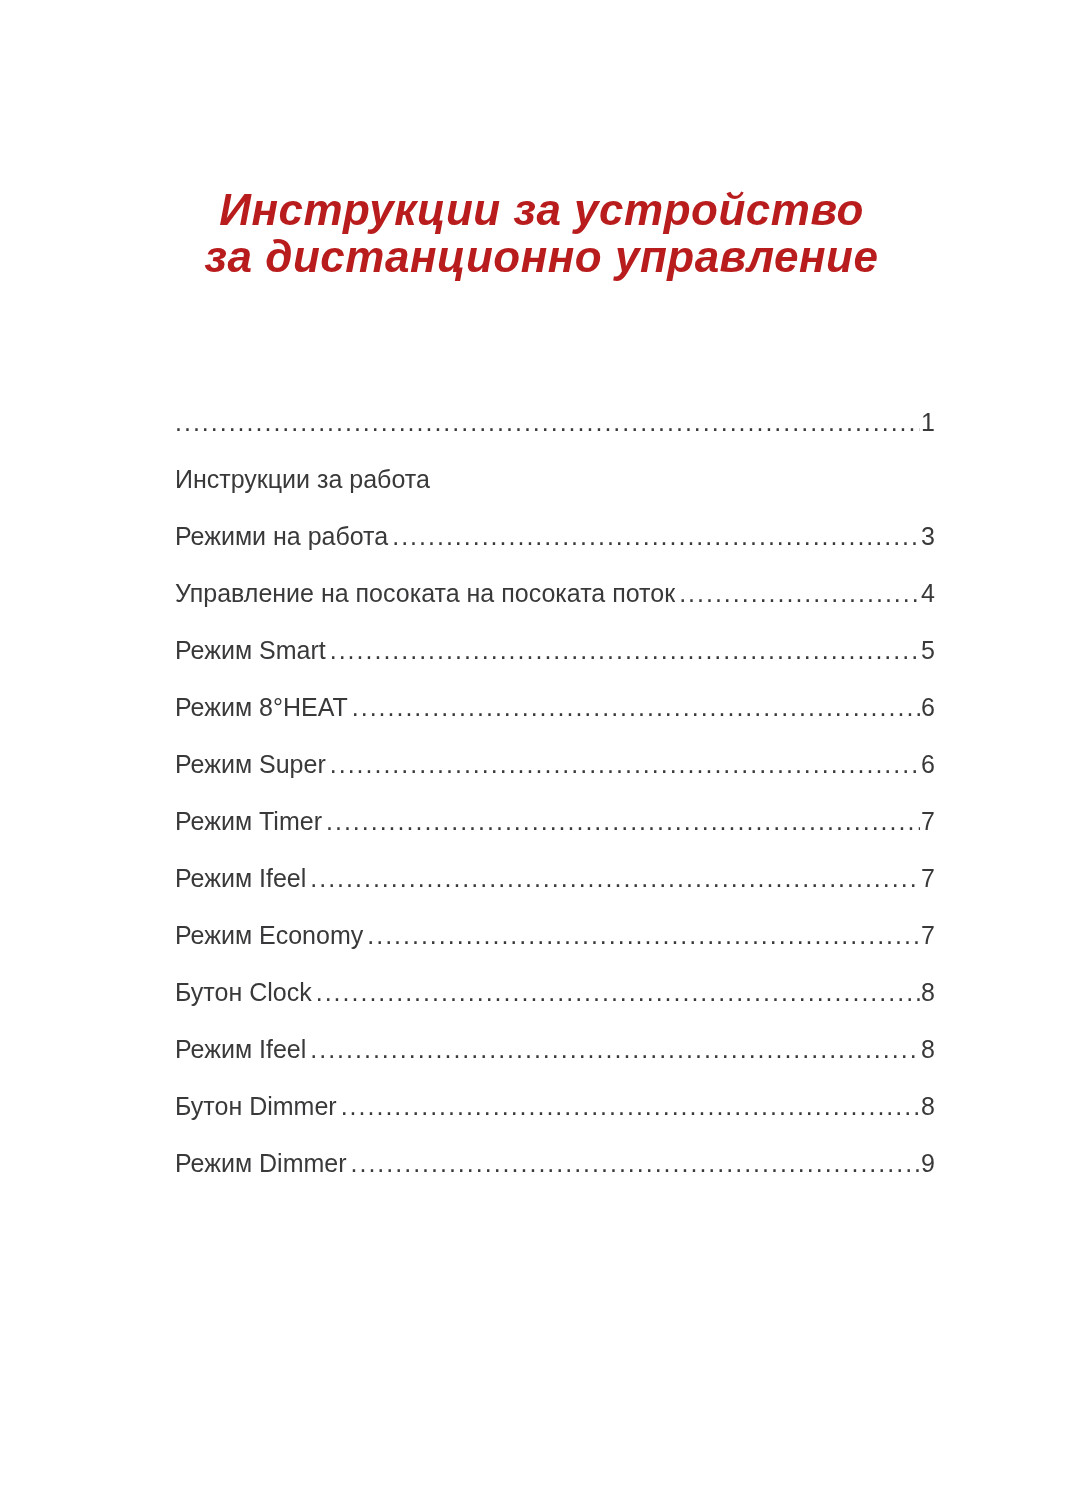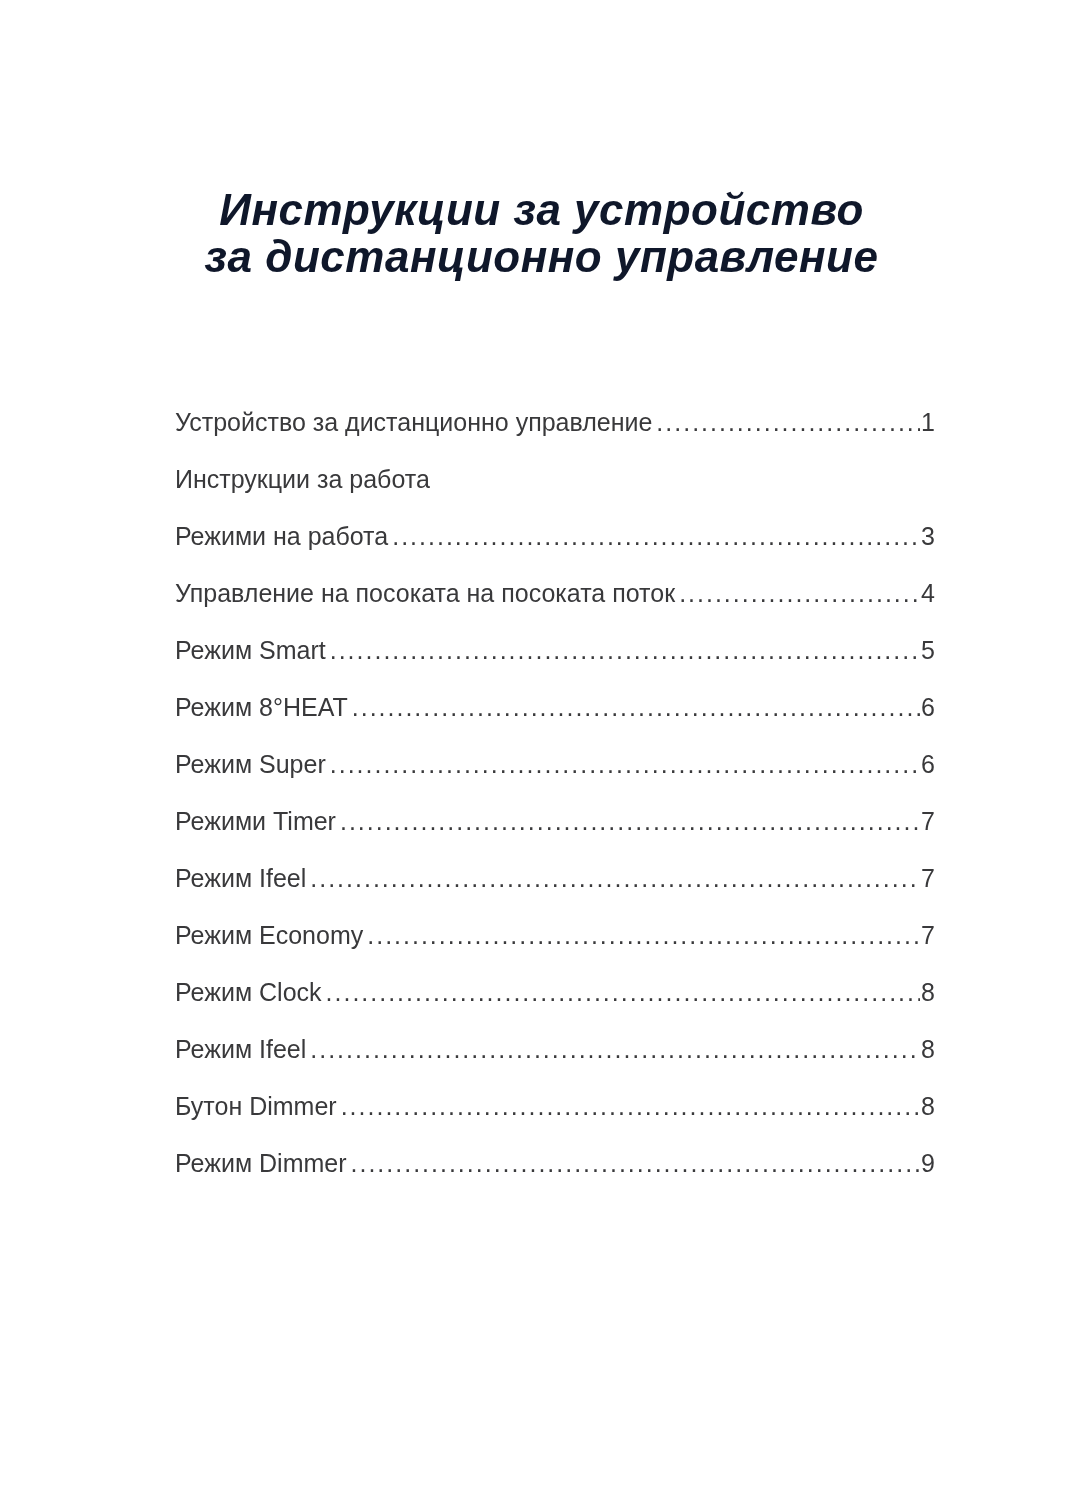--- a/index.html
+++ b/index.html
@@ -15,21 +15,21 @@
   .title {
     position: absolute;
     top: 186px;
     left: 0;
     width: 100%;
     text-align: center;
     font-weight: bold;
     font-style: italic;
     font-size: 44px;
     line-height: 47px;
-    color: #0f172a;
+    color: #b91c1c;
     letter-spacing: 0.5px;
   }
   .toc {
     position: absolute;
     top: 394px;
     left: 175px;
     right: 148px;
   }
   .toc-row {
     display: flex;
@@ -55,21 +55,20 @@
 <div class="page">
 
   <div class="title">
     <div>Инструкции за устройство</div>
     <div>за дистанционно управление</div>
   </div>
 
   <div class="toc">
 
     <div class="toc-row">
-      <span class="toc-label">Устройство за дистанционно управление</span>
       <span class="toc-dots">........................................................................................................................................................................................................</span>
       <span class="toc-page">1</span>
     </div>
 
     <div class="toc-row">
       <span class="toc-label">Инструкции за работа</span>
       <span class="toc-page"></span>
     </div>
 
     <div class="toc-row">
@@ -96,39 +95,39 @@
       <span class="toc-page">6</span>
     </div>
 
     <div class="toc-row">
       <span class="toc-label">Режим Super</span>
       <span class="toc-dots">........................................................................................................................................................................................................</span>
       <span class="toc-page">6</span>
     </div>
 
     <div class="toc-row">
-      <span class="toc-label">Режими Timer</span>
+      <span class="toc-label">Режим Timer</span>
       <span class="toc-dots">........................................................................................................................................................................................................</span>
       <span class="toc-page">7</span>
     </div>
 
     <div class="toc-row">
       <span class="toc-label">Режим Ifeel</span>
       <span class="toc-dots">........................................................................................................................................................................................................</span>
       <span class="toc-page">7</span>
     </div>
 
     <div class="toc-row">
       <span class="toc-label">Режим Economy</span>
       <span class="toc-dots">........................................................................................................................................................................................................</span>
       <span class="toc-page">7</span>
     </div>
 
     <div class="toc-row">
-      <span class="toc-label">Режим Clock</span>
+      <span class="toc-label">Бутон Clock</span>
       <span class="toc-dots">........................................................................................................................................................................................................</span>
       <span class="toc-page">8</span>
     </div>
 
     <div class="toc-row">
       <span class="toc-label">Режим Ifeel</span>
       <span class="toc-dots">........................................................................................................................................................................................................</span>
       <span class="toc-page">8</span>
     </div>
 

